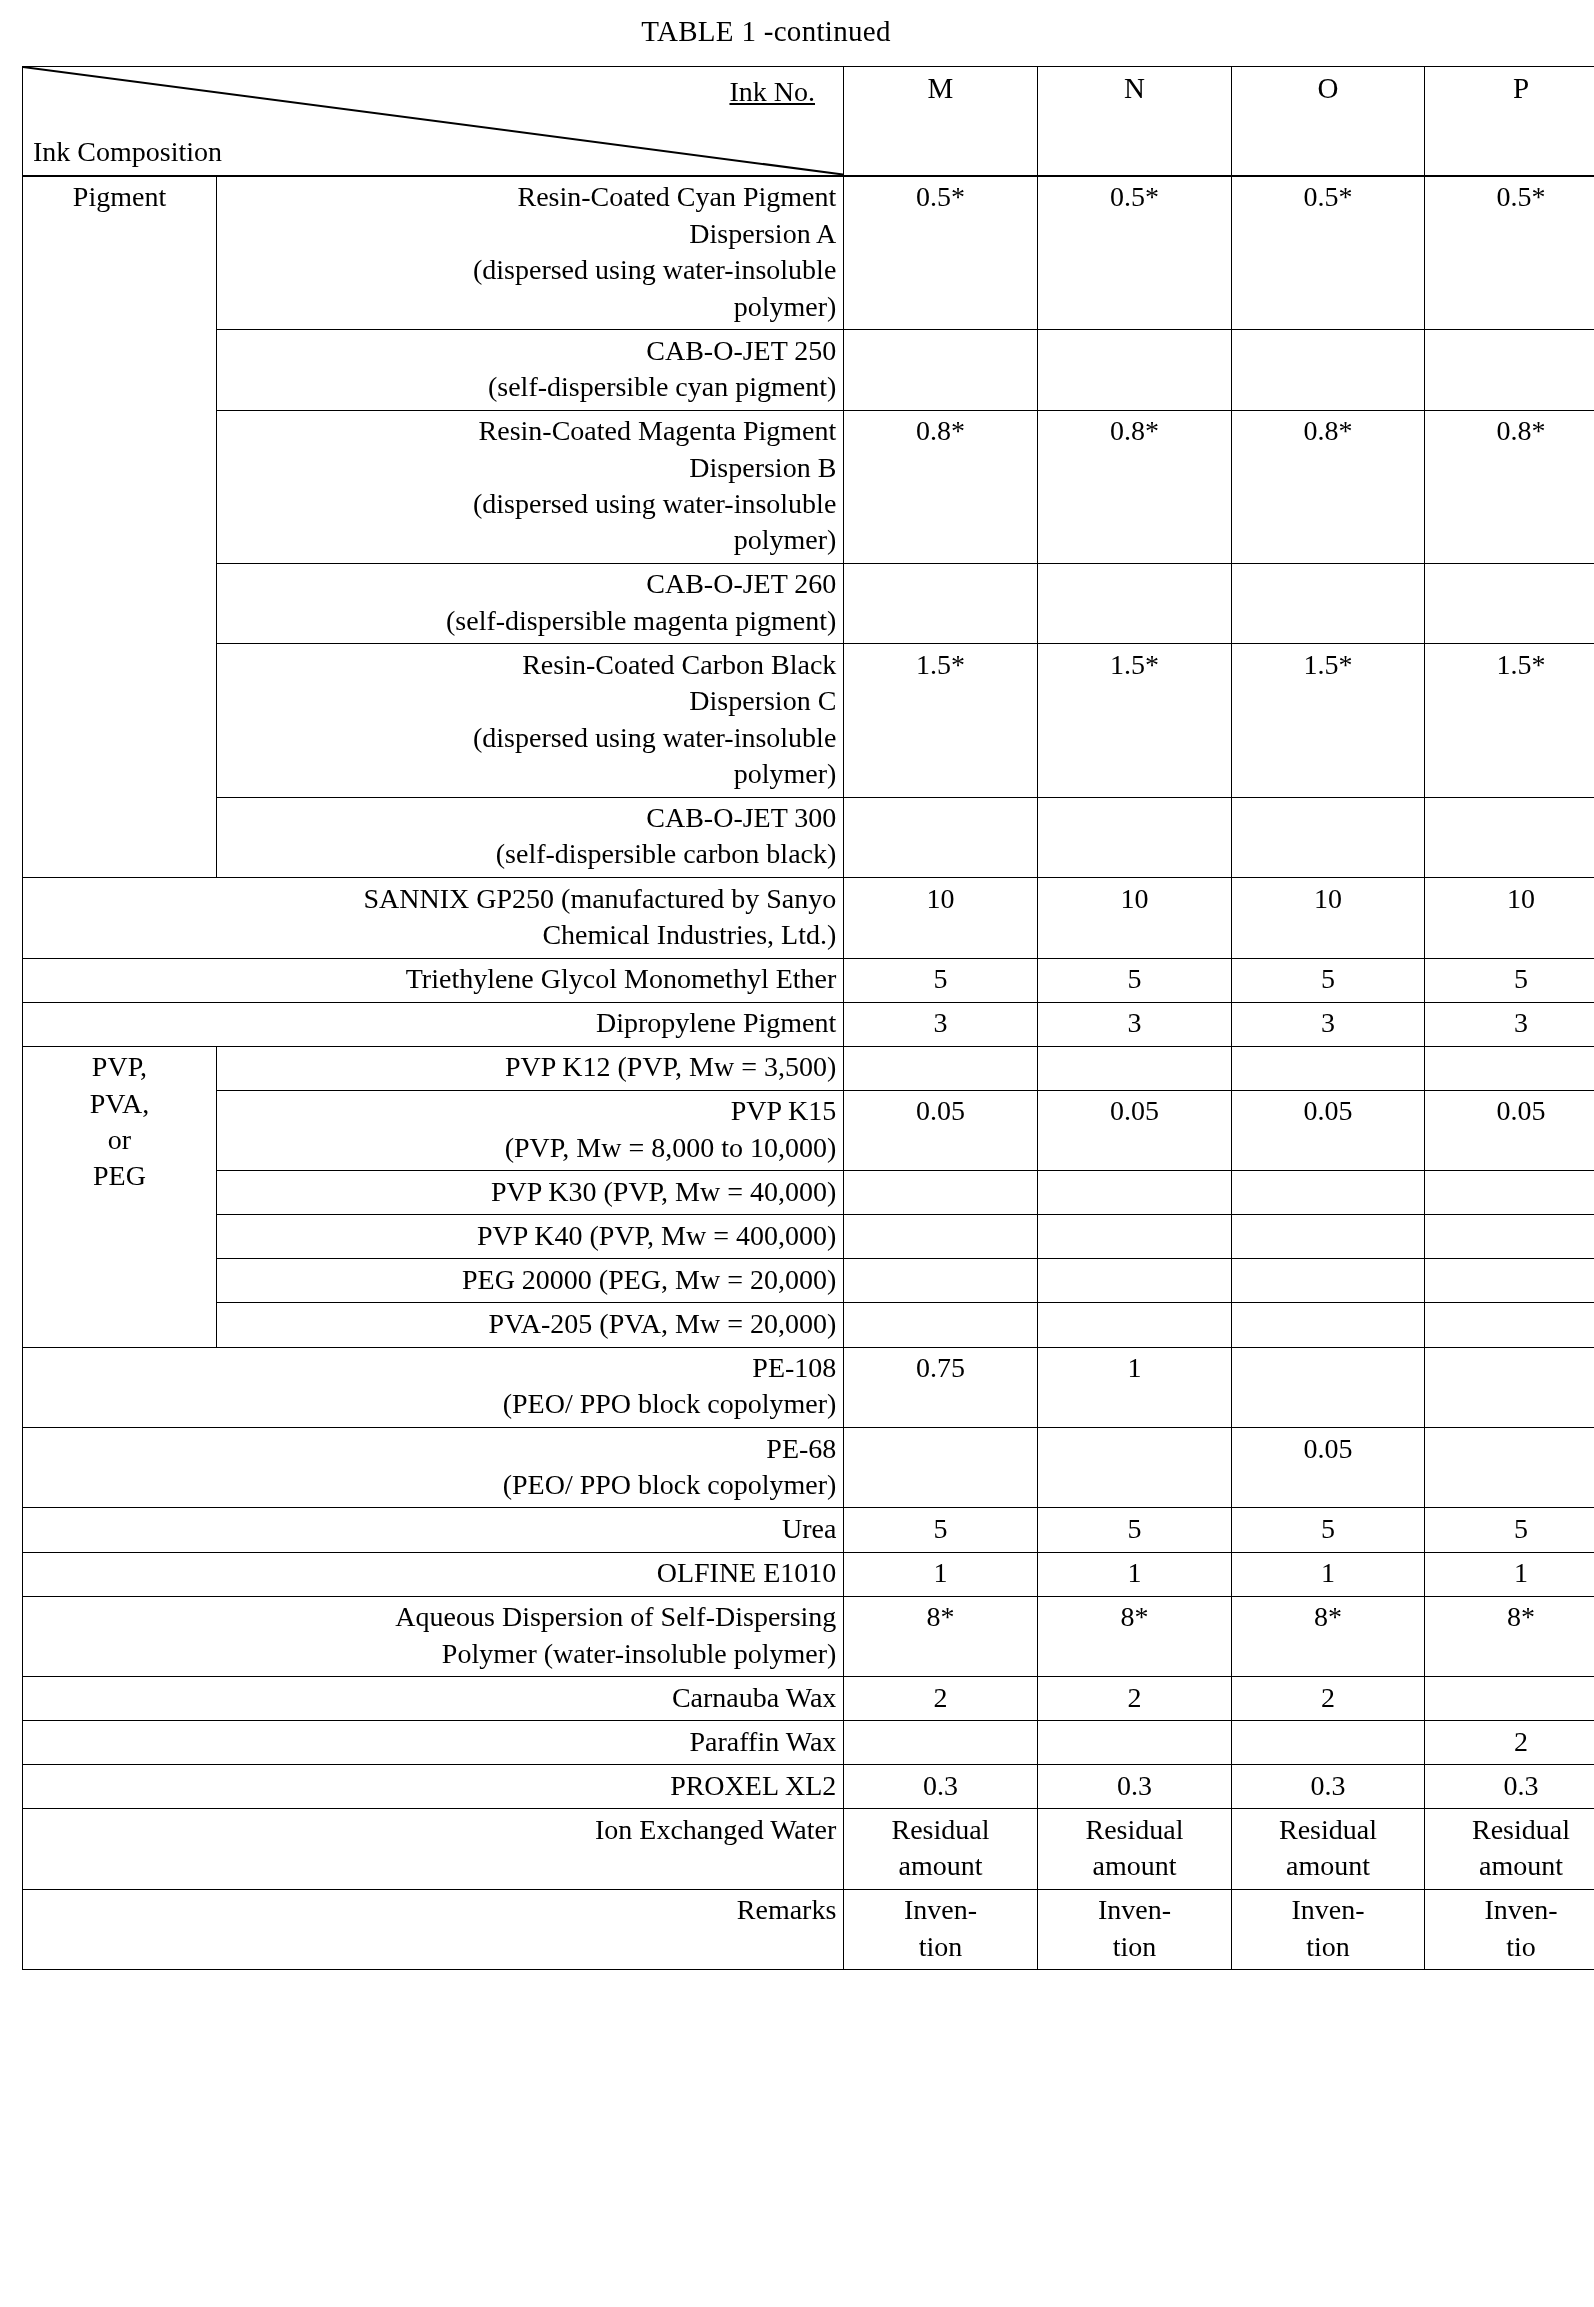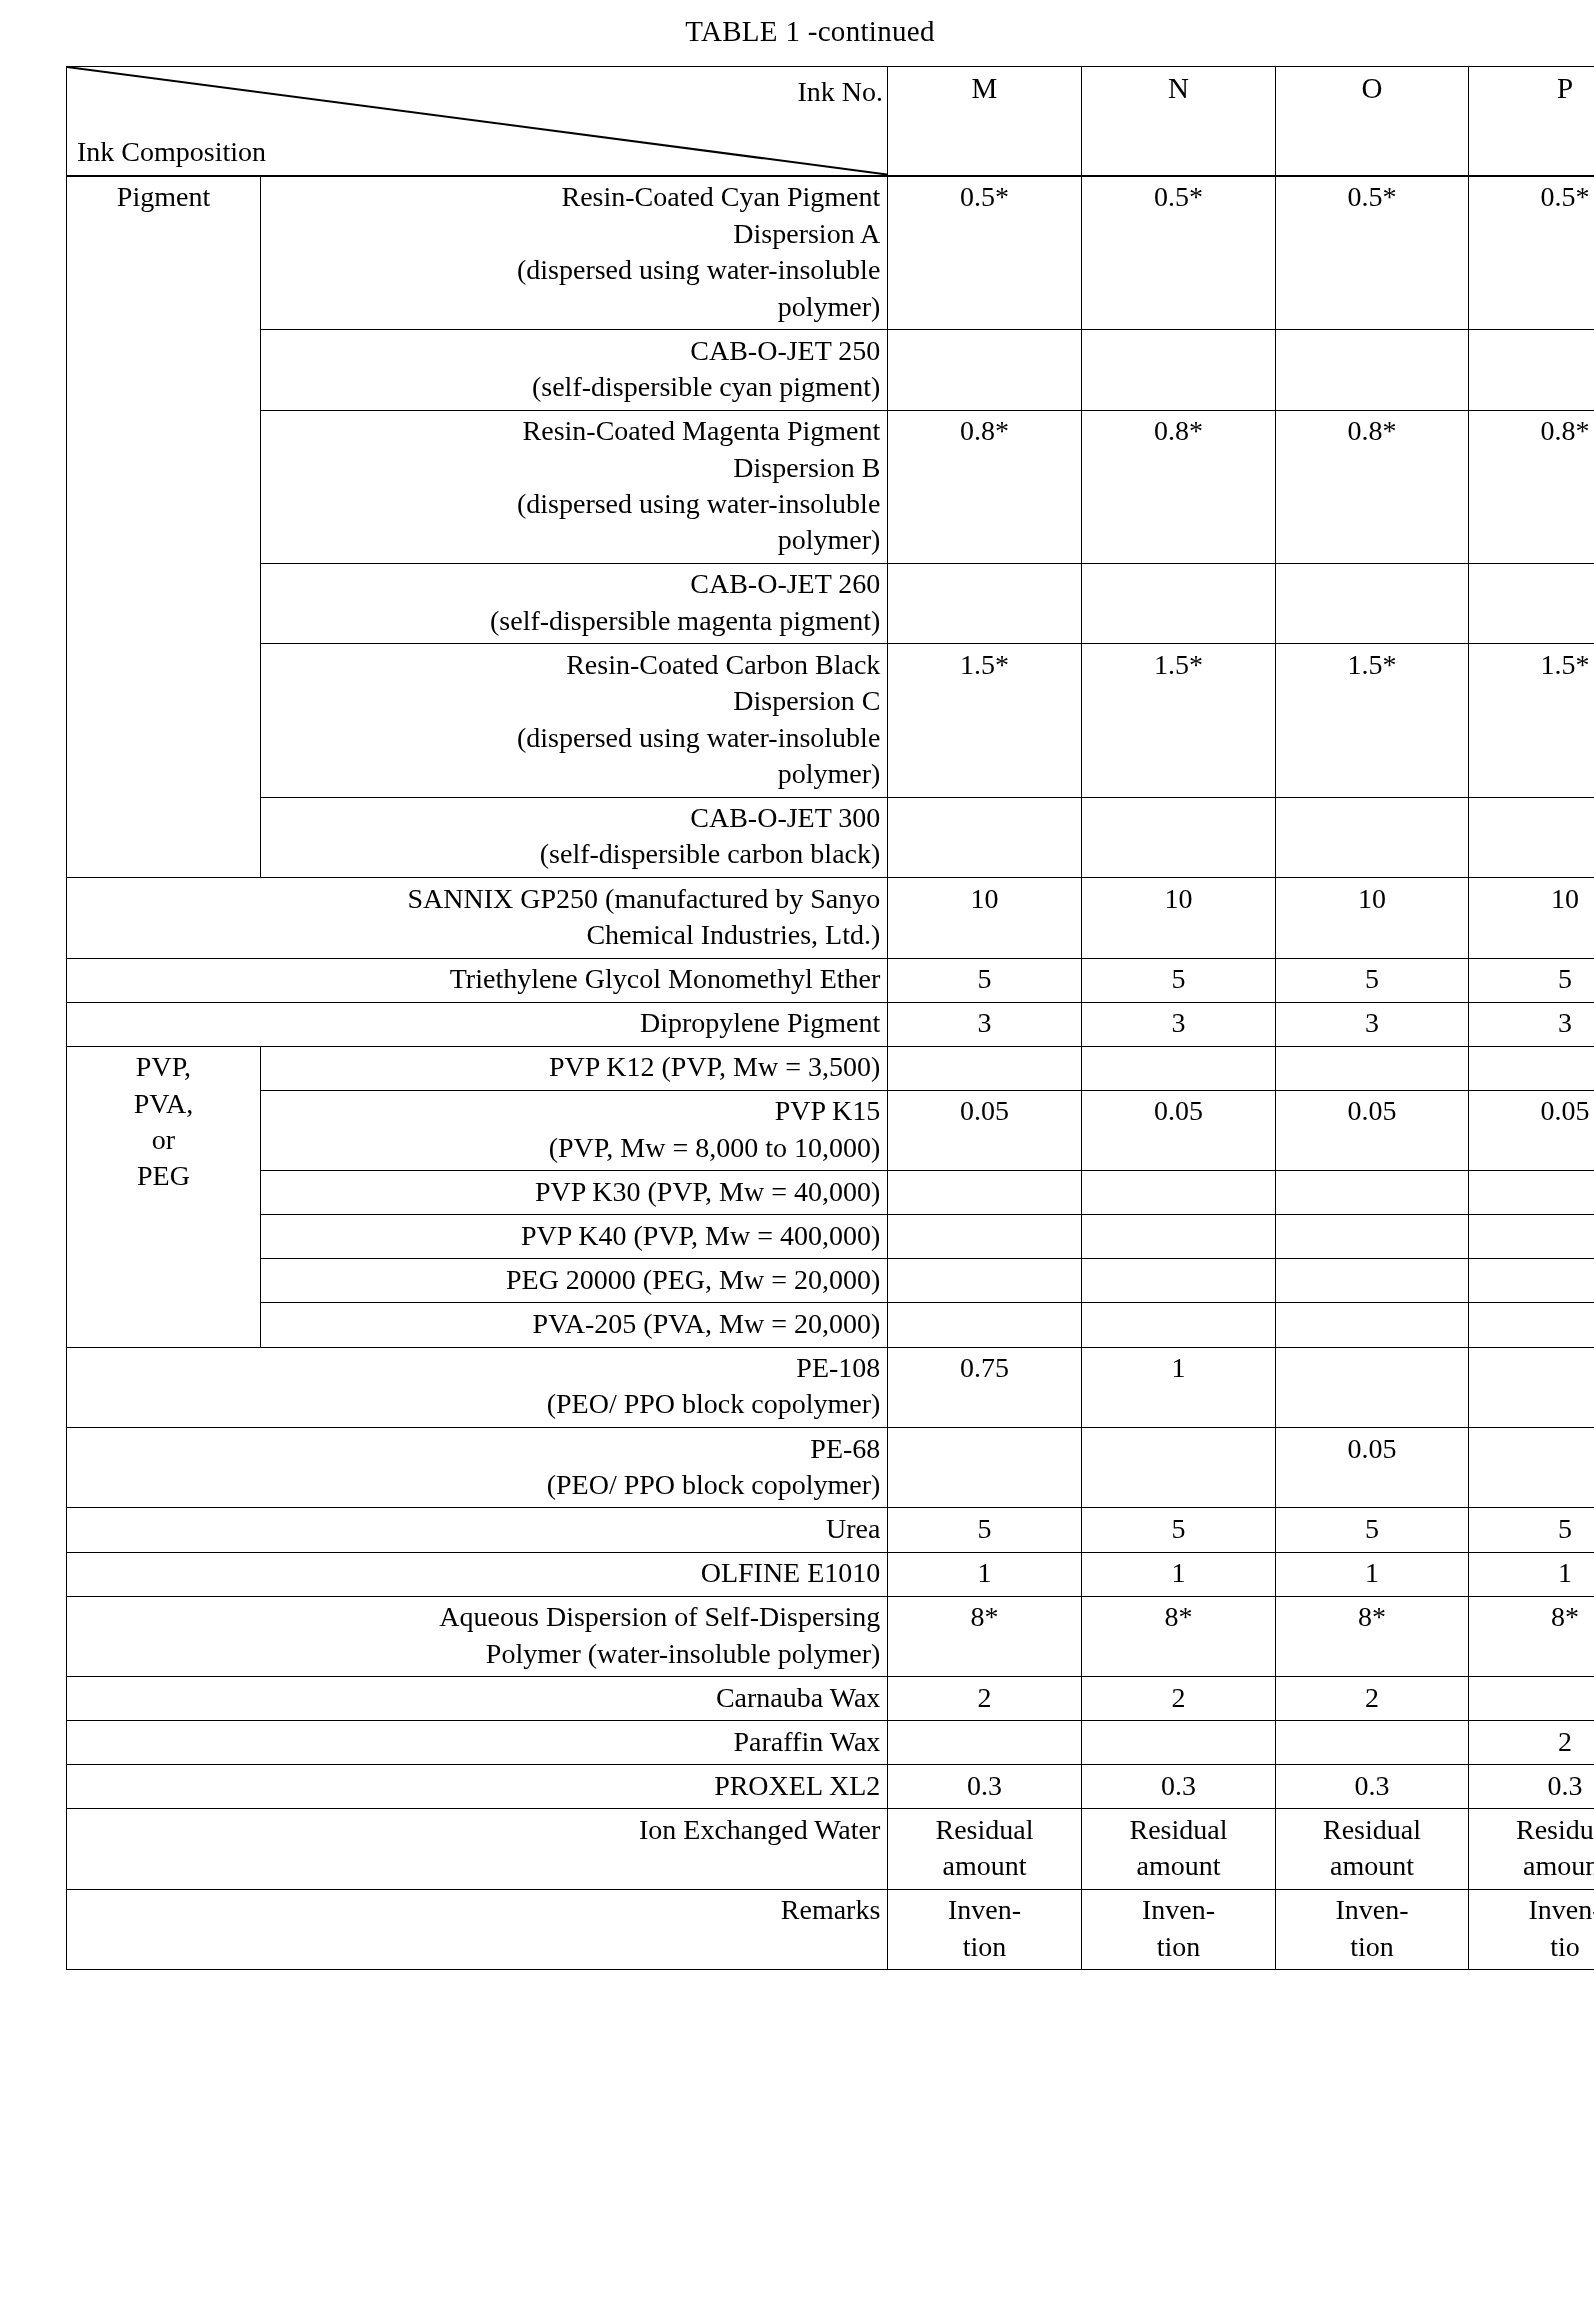--- a/index.html
+++ b/index.html
@@ -14,21 +14,20 @@
     color: #000000;
     position: relative;
     overflow: hidden;
   }
   .page {
     width: 1532px;
     height: 2307px;
     box-sizing: border-box;
     padding: 0 22px;
     position: relative;
-    margin-left: 44px;
   }
   .table-caption {
     text-align: center;
     font-size: 29px;
     letter-spacing: 0.3px;
     padding-top: 15px;
     padding-bottom: 18.4px;
   }
 
   table.ink-table {
@@ -71,23 +70,24 @@
   }
   .hdr-diag .diag-svg {
     position: absolute;
     inset: 0;
     width: 100%;
     height: 100%;
     display: block;
   }
   .hdr-diag .ink-no {
     position: absolute;
-    right: 4px;
+    right: 28px;
     top: 6.7px;
     font-size: 28px;
+    text-decoration: underline;
   }
   .hdr-diag .ink-comp {
     position: absolute;
     left: 10px;
     bottom: 5px;
     font-size: 28px;
     text-align: center;
   }
   td.hdr-col {
     text-align: center;

